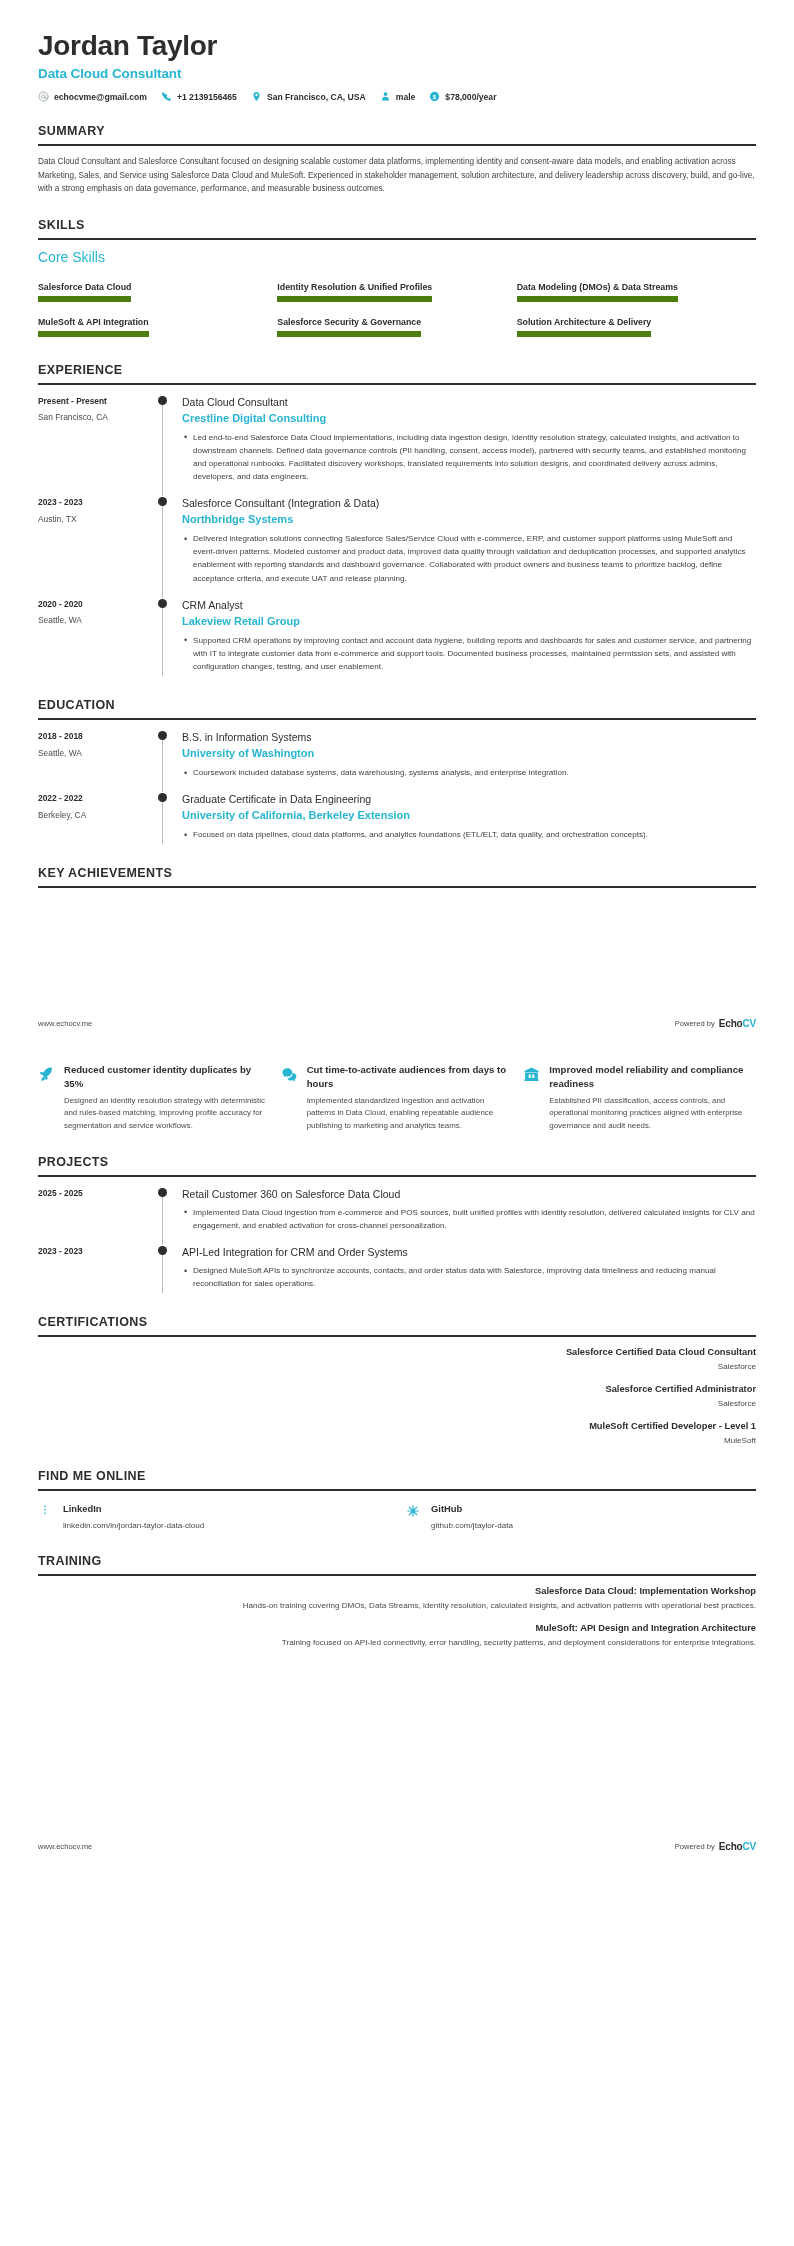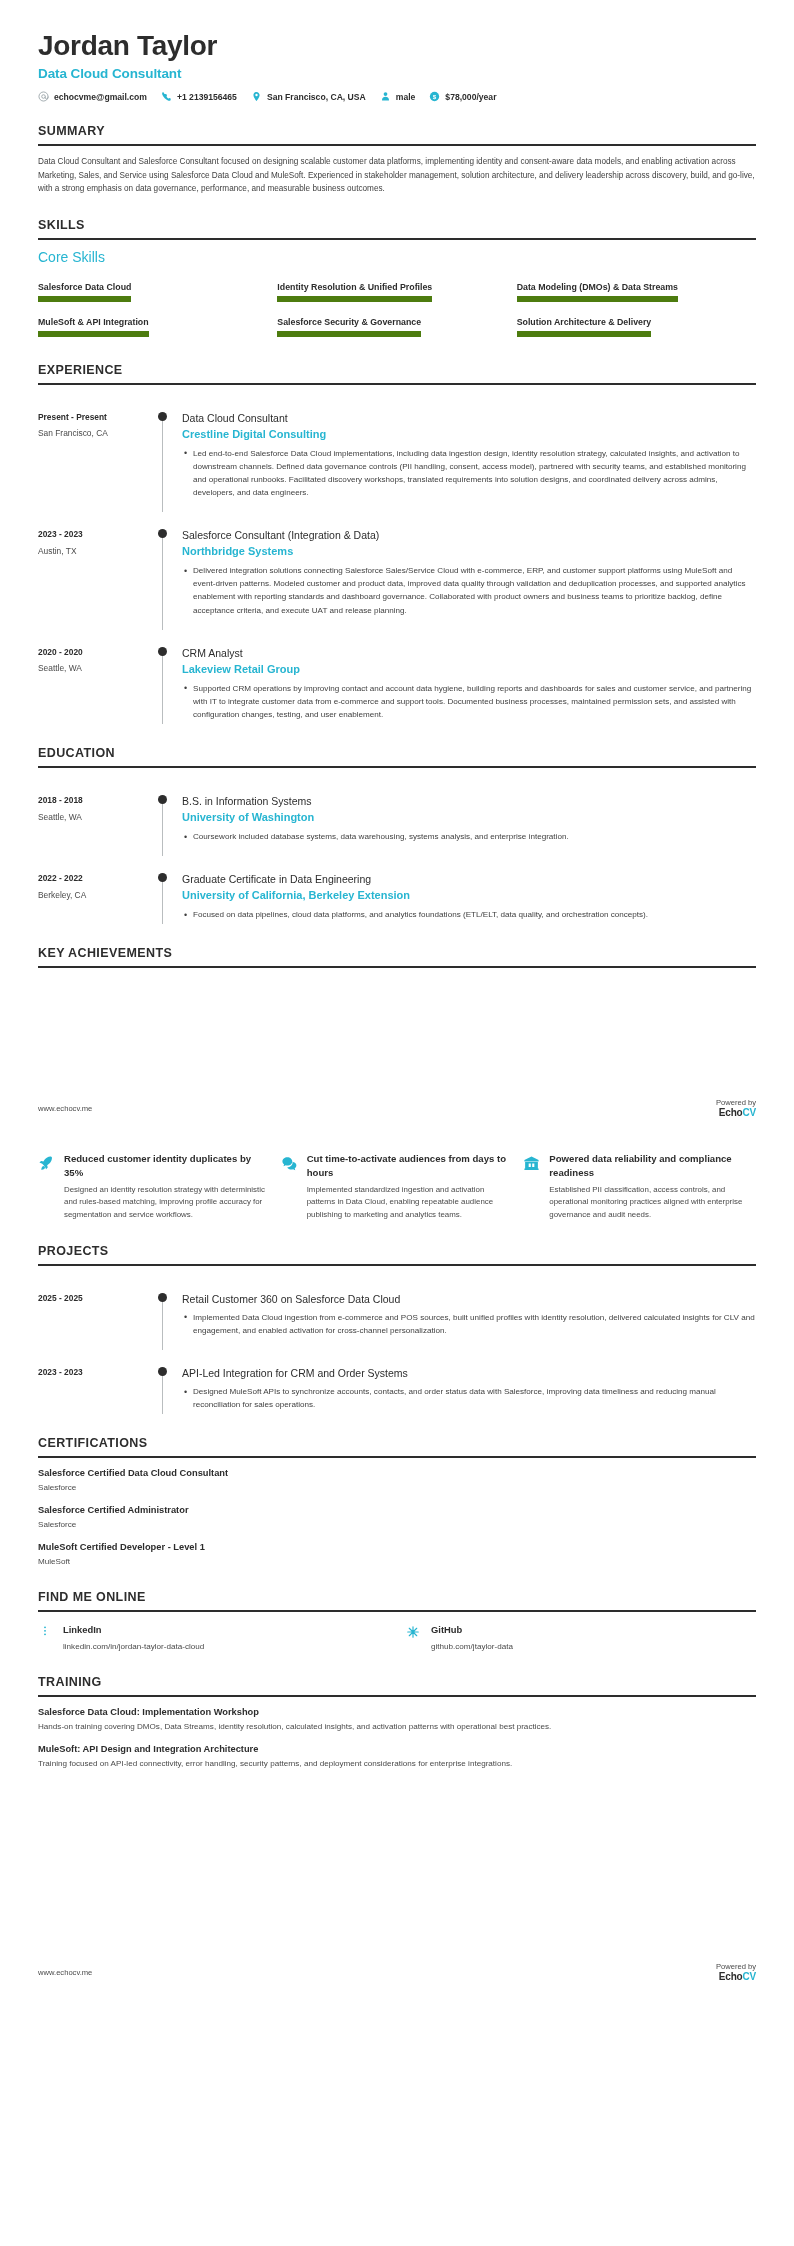--- a/index.html
+++ b/index.html
@@ -116,21 +116,21 @@
     color: #2d2d2d;
     padding-bottom: 4px;
     border-bottom: 6px solid #4d7c0f;
     display: inline-block;
   }
 
   
   .tl-entry {
     display: flex;
     position: relative;
-    padding-top: 26px;
+    padding-top: 10px;
   }
   .tl-left {
     width: 120px;
     flex: 0 0 120px;
     padding-right: 8px;
   }
   .tl-date {
     font-size: 8.4px;
     font-weight: 700;
     color: #2d2d2d;
@@ -206,24 +206,23 @@
     justify-content: space-between;
     padding: 0 38px;
     margin-top: 42px;
   }
   .pf-url {
     font-size: 7.6px;
     color: #4a4a4a;
   }
   .pf-brand {
     display: flex;
-    align-items: flex-end;
+    align-items: center;
     font-size: 7.6px;
     color: #4a4a4a;
-    flex-direction: column;
   }
   .pf-brand .brandname {
     font-size: 10px;
     font-weight: 700;
     color: #2d2d2d;
     margin-left: 4px;
     letter-spacing: -0.2px;
   }
   .pf-brand .brandname .cv { color: #27b5d1; }
 
@@ -253,21 +252,21 @@
     line-height: 1.38;
   }
   .ach-desc {
     margin-top: 5px;
     font-size: 7.9px;
     line-height: 1.6;
     color: #4a4a4a;
   }
 
   
-  .simple-item { margin-top: 9px; }
+  .simple-item { margin-top: 9px; text-align: right; }
   .simple-title {
     font-size: 9.3px;
     font-weight: 700;
     color: #2d2d2d;
     line-height: 1.4;
   }
   .simple-sub {
     font-size: 8.1px;
     color: #4a4a4a;
     margin-top: 2px;
@@ -535,21 +534,21 @@
       </div>
 
       <div class="ach-card">
         <div class="ach-icon">
           <svg width="17" height="17" viewBox="0 0 24 24" fill="currentColor">
             <path d="M12 2 2 7v2h20V7L12 2z"></path>
             <path d="M3 10v9H2v2h20v-2h-1v-9H3zm5 2h3v5H8v-5zm5 0h3v5h-3v-5z"></path>
           </svg>
         </div>
         <div class="ach-body">
-          <div class="ach-title">Powered data reliability and compliance readiness</div>
+          <div class="ach-title">Improved model reliability and compliance readiness</div>
           <div class="ach-desc">Established PII classification, access controls, and operational monitoring practices aligned with enterprise governance and audit needs.</div>
         </div>
       </div>
 
     </div>
 
     <div class="section">
       <div class="sec-title">PROJECTS</div>
       <div class="sec-rule"></div>
 

